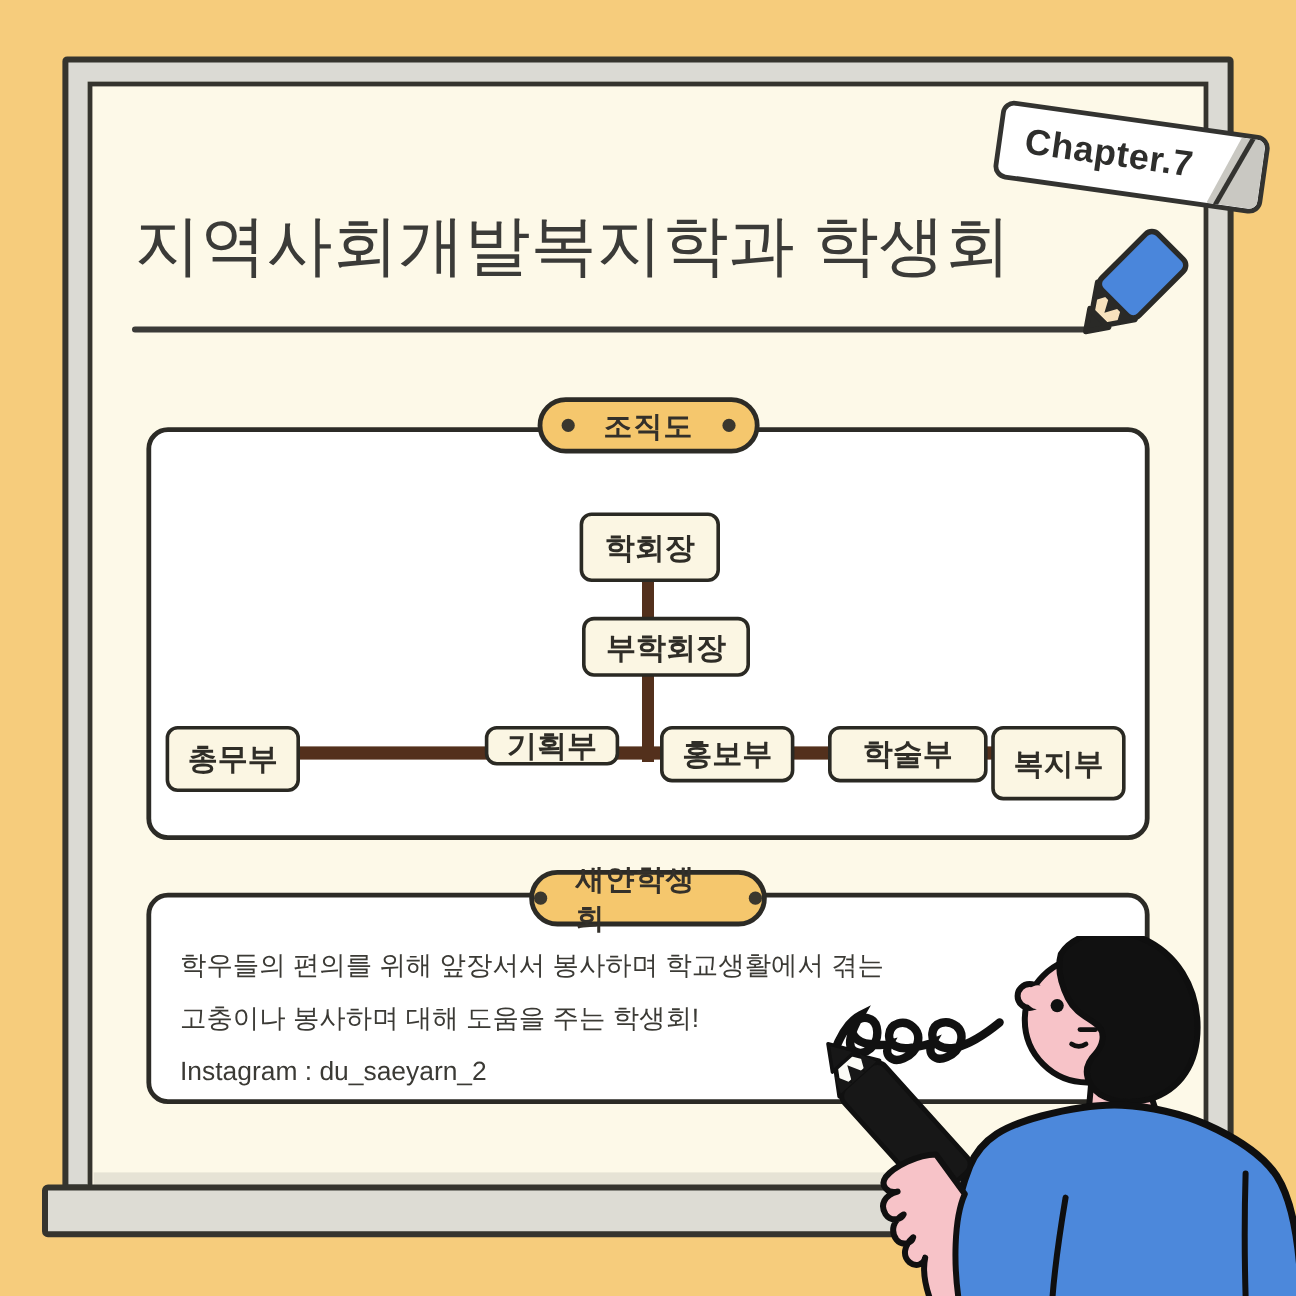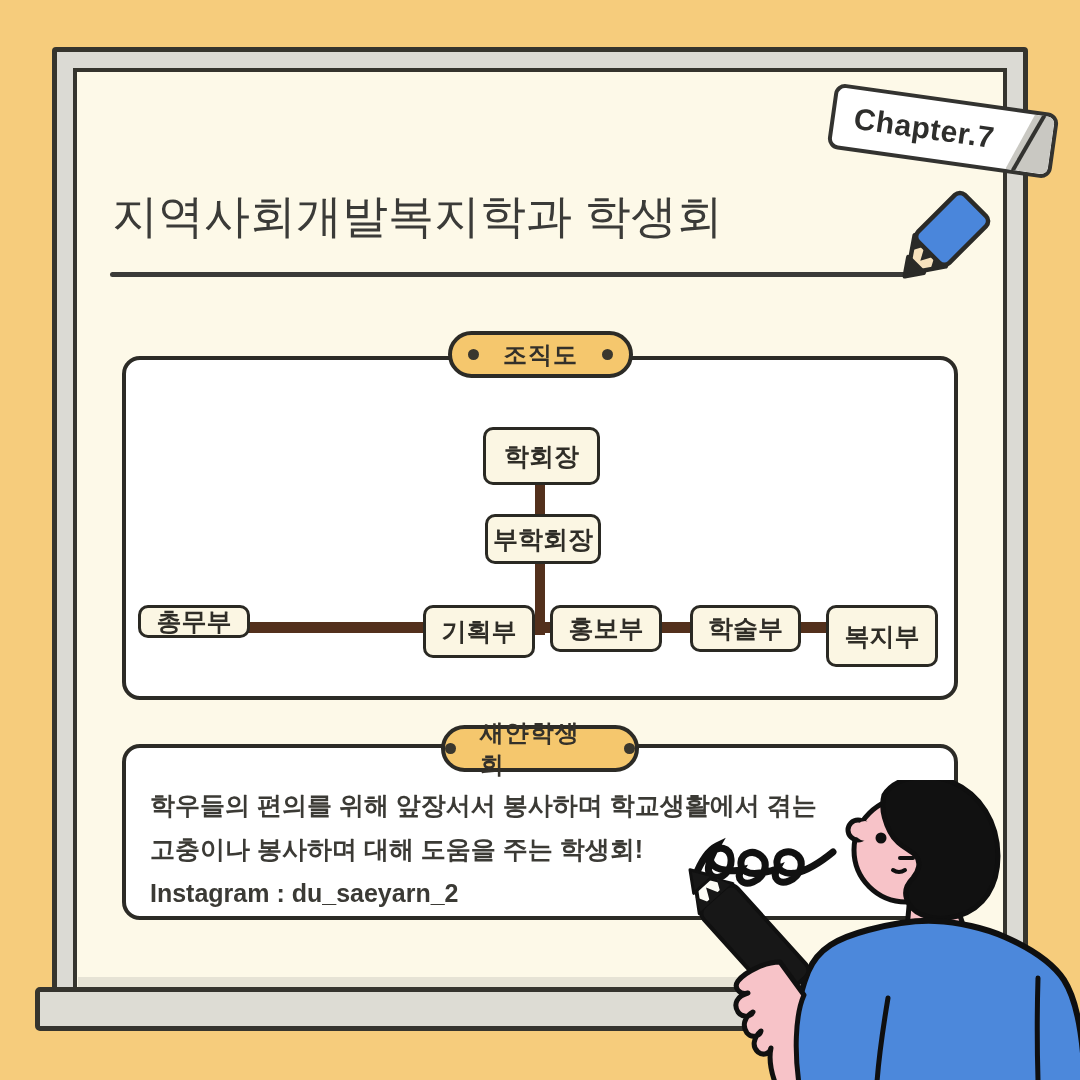--- a/index.html
+++ b/index.html
@@ -22,21 +22,21 @@
     background:#FFFFFF;border:4px solid #333330;border-radius:11px;box-sizing:border-box;
     transform:rotate(8deg);display:flex;align-items:center;justify-content:center;
     padding-right:38px;overflow:hidden;}
   .chapter-tag .tag-label{font-size:30px;font-weight:bold;color:#2E2E2C;letter-spacing:.5px;}
   .tag-cap{position:absolute;right:0;top:0;bottom:0;width:42px;background:#C9C8C2;
     clip-path:polygon(52% 0,100% 0,100% 100%,0 100%);}
   .tag-fold{position:absolute;right:24px;top:-10px;width:4px;height:95px;background:#333330;
     transform:rotate(22deg);}
 
   
-  .title{position:absolute;left:112px;top:186px;font-size:46px;font-weight:300;
+  .title{position:absolute;left:112px;top:168px;font-size:55px;font-weight:300;
     color:#3B3B38;white-space:nowrap;}
   .title-underline{position:absolute;left:110px;top:272px;width:796px;height:5px;
     background:#3B3B38;border-radius:3px;}
   .title-pencil{position:absolute;left:885px;top:188px;}
 
   
   .panel{position:absolute;background:#FFFFFF;border:4px solid #2C2B26;border-radius:18px;box-sizing:border-box;}
   .panel-org{left:122px;top:356px;width:836px;height:344px;}
   .panel-info{left:122px;top:744px;width:836px;height:176px;}
 
@@ -48,21 +48,21 @@
   .badge-org{left:448px;top:331px;width:185px;height:47px;}
   .badge-info{left:441px;top:725px;width:198px;height:47px;}
 
   
   .node{position:absolute;display:flex;align-items:center;justify-content:center;
     background:#FBF6E3;border:3.5px solid #2A2923;border-radius:10px;box-sizing:border-box;
     font-size:25px;font-weight:bold;color:#2F2D27;z-index:2;}
   .connector{position:absolute;background:#53301C;z-index:1;}
 
   
-  .info-text{position:absolute;left:150px;top:783px;font-size:25px;font-weight:700;
+  .info-text{position:absolute;left:150px;top:783px;font-size:22px;font-weight:400;
     color:#3B3A35;line-height:44px;white-space:nowrap;}
 
   .illustration{position:absolute;left:640px;top:780px;z-index:9;}
 </style>
 </head>
 <body>
 
 <div id="canvas">
 
   <div class="frame"></div>
@@ -90,25 +90,25 @@
   <div class="badge badge-org">
     <span class="dot"></span>
     <span class="badge-label">조직도</span>
     <span class="dot"></span>
   </div>
 
   <div class="connector" style="left:535px;top:455px;width:10px;height:180px;"></div>
   <div class="connector" style="left:194px;top:622px;width:688px;height:11px;"></div>
 
   <div class="node" style="left:483px;top:427px;width:117px;height:58px;">학회장</div>
-  <div class="node" style="left:485px;top:514px;width:116px;height:50px;text-align:center;">부학회장</div>
-  <div class="node" style="left:138px;top:605px;width:112px;height:33px;">총무부</div>
-  <div class="node" style="left:423px;top:605px;width:112px;height:53px;">기획부</div>
+  <div class="node" style="left:485px;top:514px;width:140px;height:50px;text-align:center;">부학회장</div>
+  <div class="node" style="left:138px;top:605px;width:112px;height:55px;">총무부</div>
+  <div class="node" style="left:404px;top:605px;width:112px;height:33px;">기획부</div>
   <div class="node" style="left:550px;top:605px;width:112px;height:47px;">홍보부</div>
-  <div class="node" style="left:690px;top:605px;width:111px;height:47px;">학술부</div>
+  <div class="node" style="left:690px;top:605px;width:133px;height:47px;">학술부</div>
   <div class="node" style="left:826px;top:605px;width:112px;height:62px;">복지부</div>
 
   <div class="panel panel-info"></div>
   <div class="badge badge-info">
     <span class="dot"></span>
     <span class="badge-label">새얀학생회</span>
     <span class="dot"></span>
   </div>
   <div class="info-text">
     <div>학우들의 편의를 위해 앞장서서 봉사하며 학교생활에서 겪는</div>

